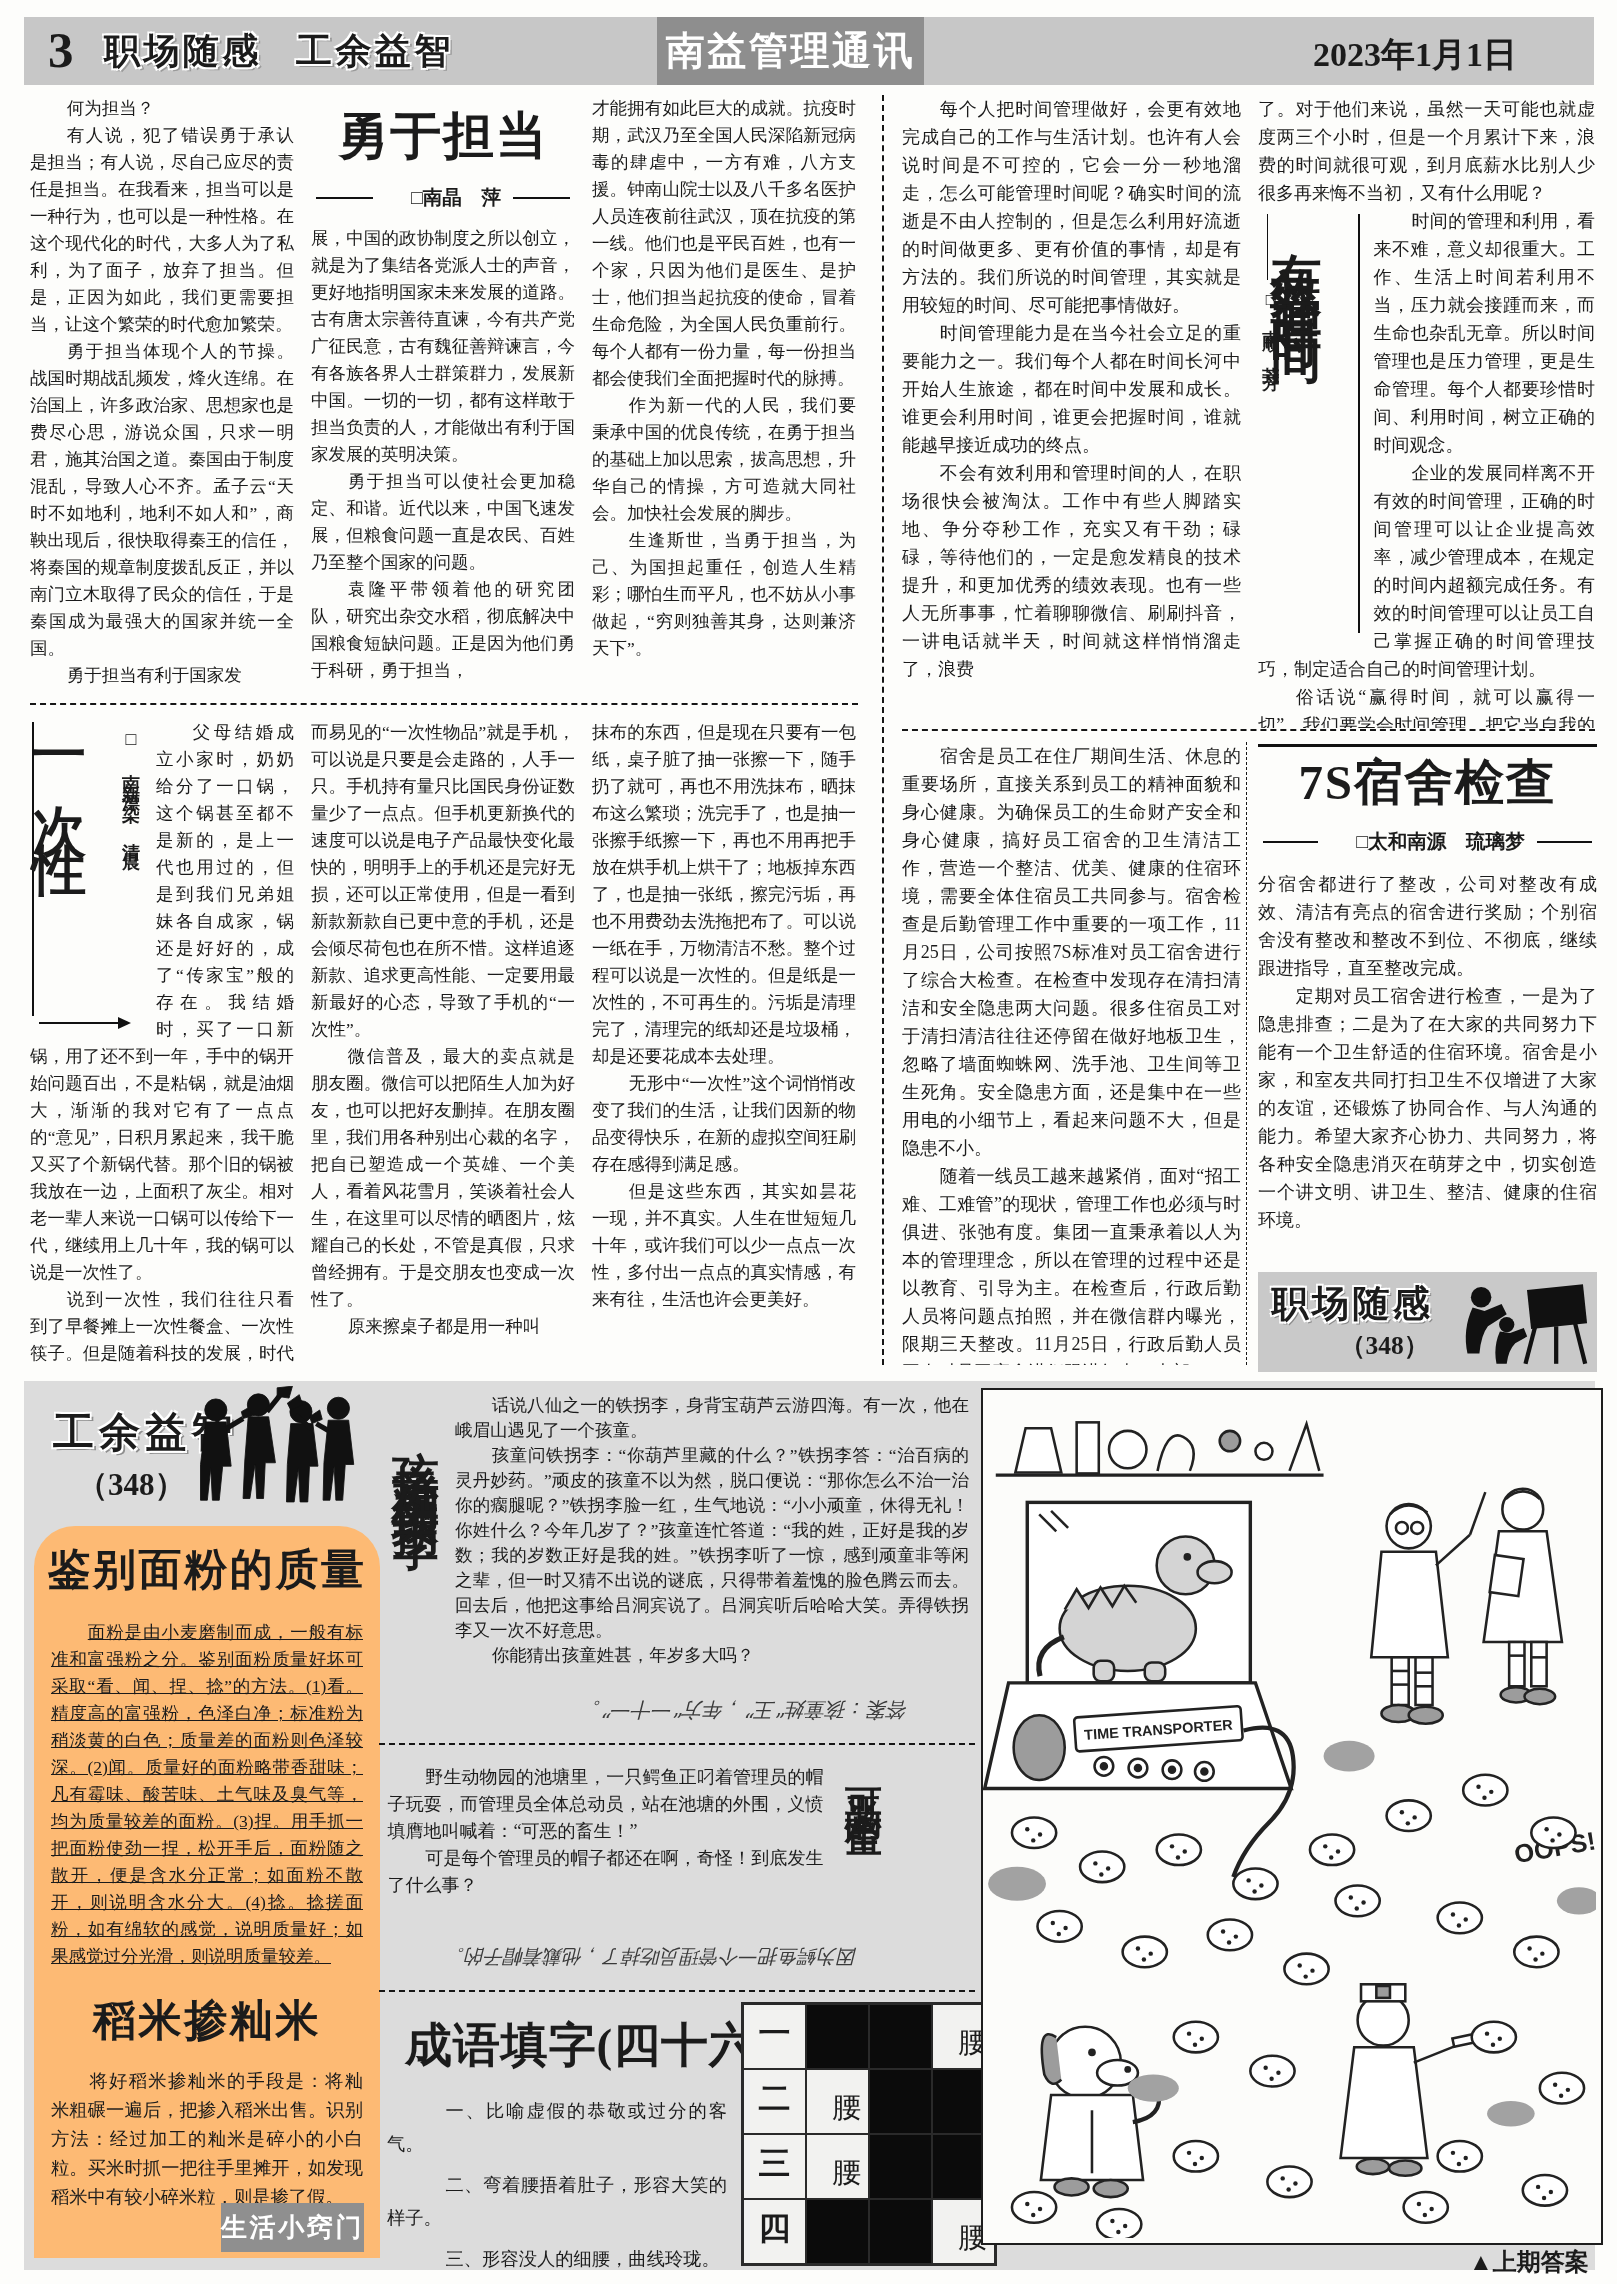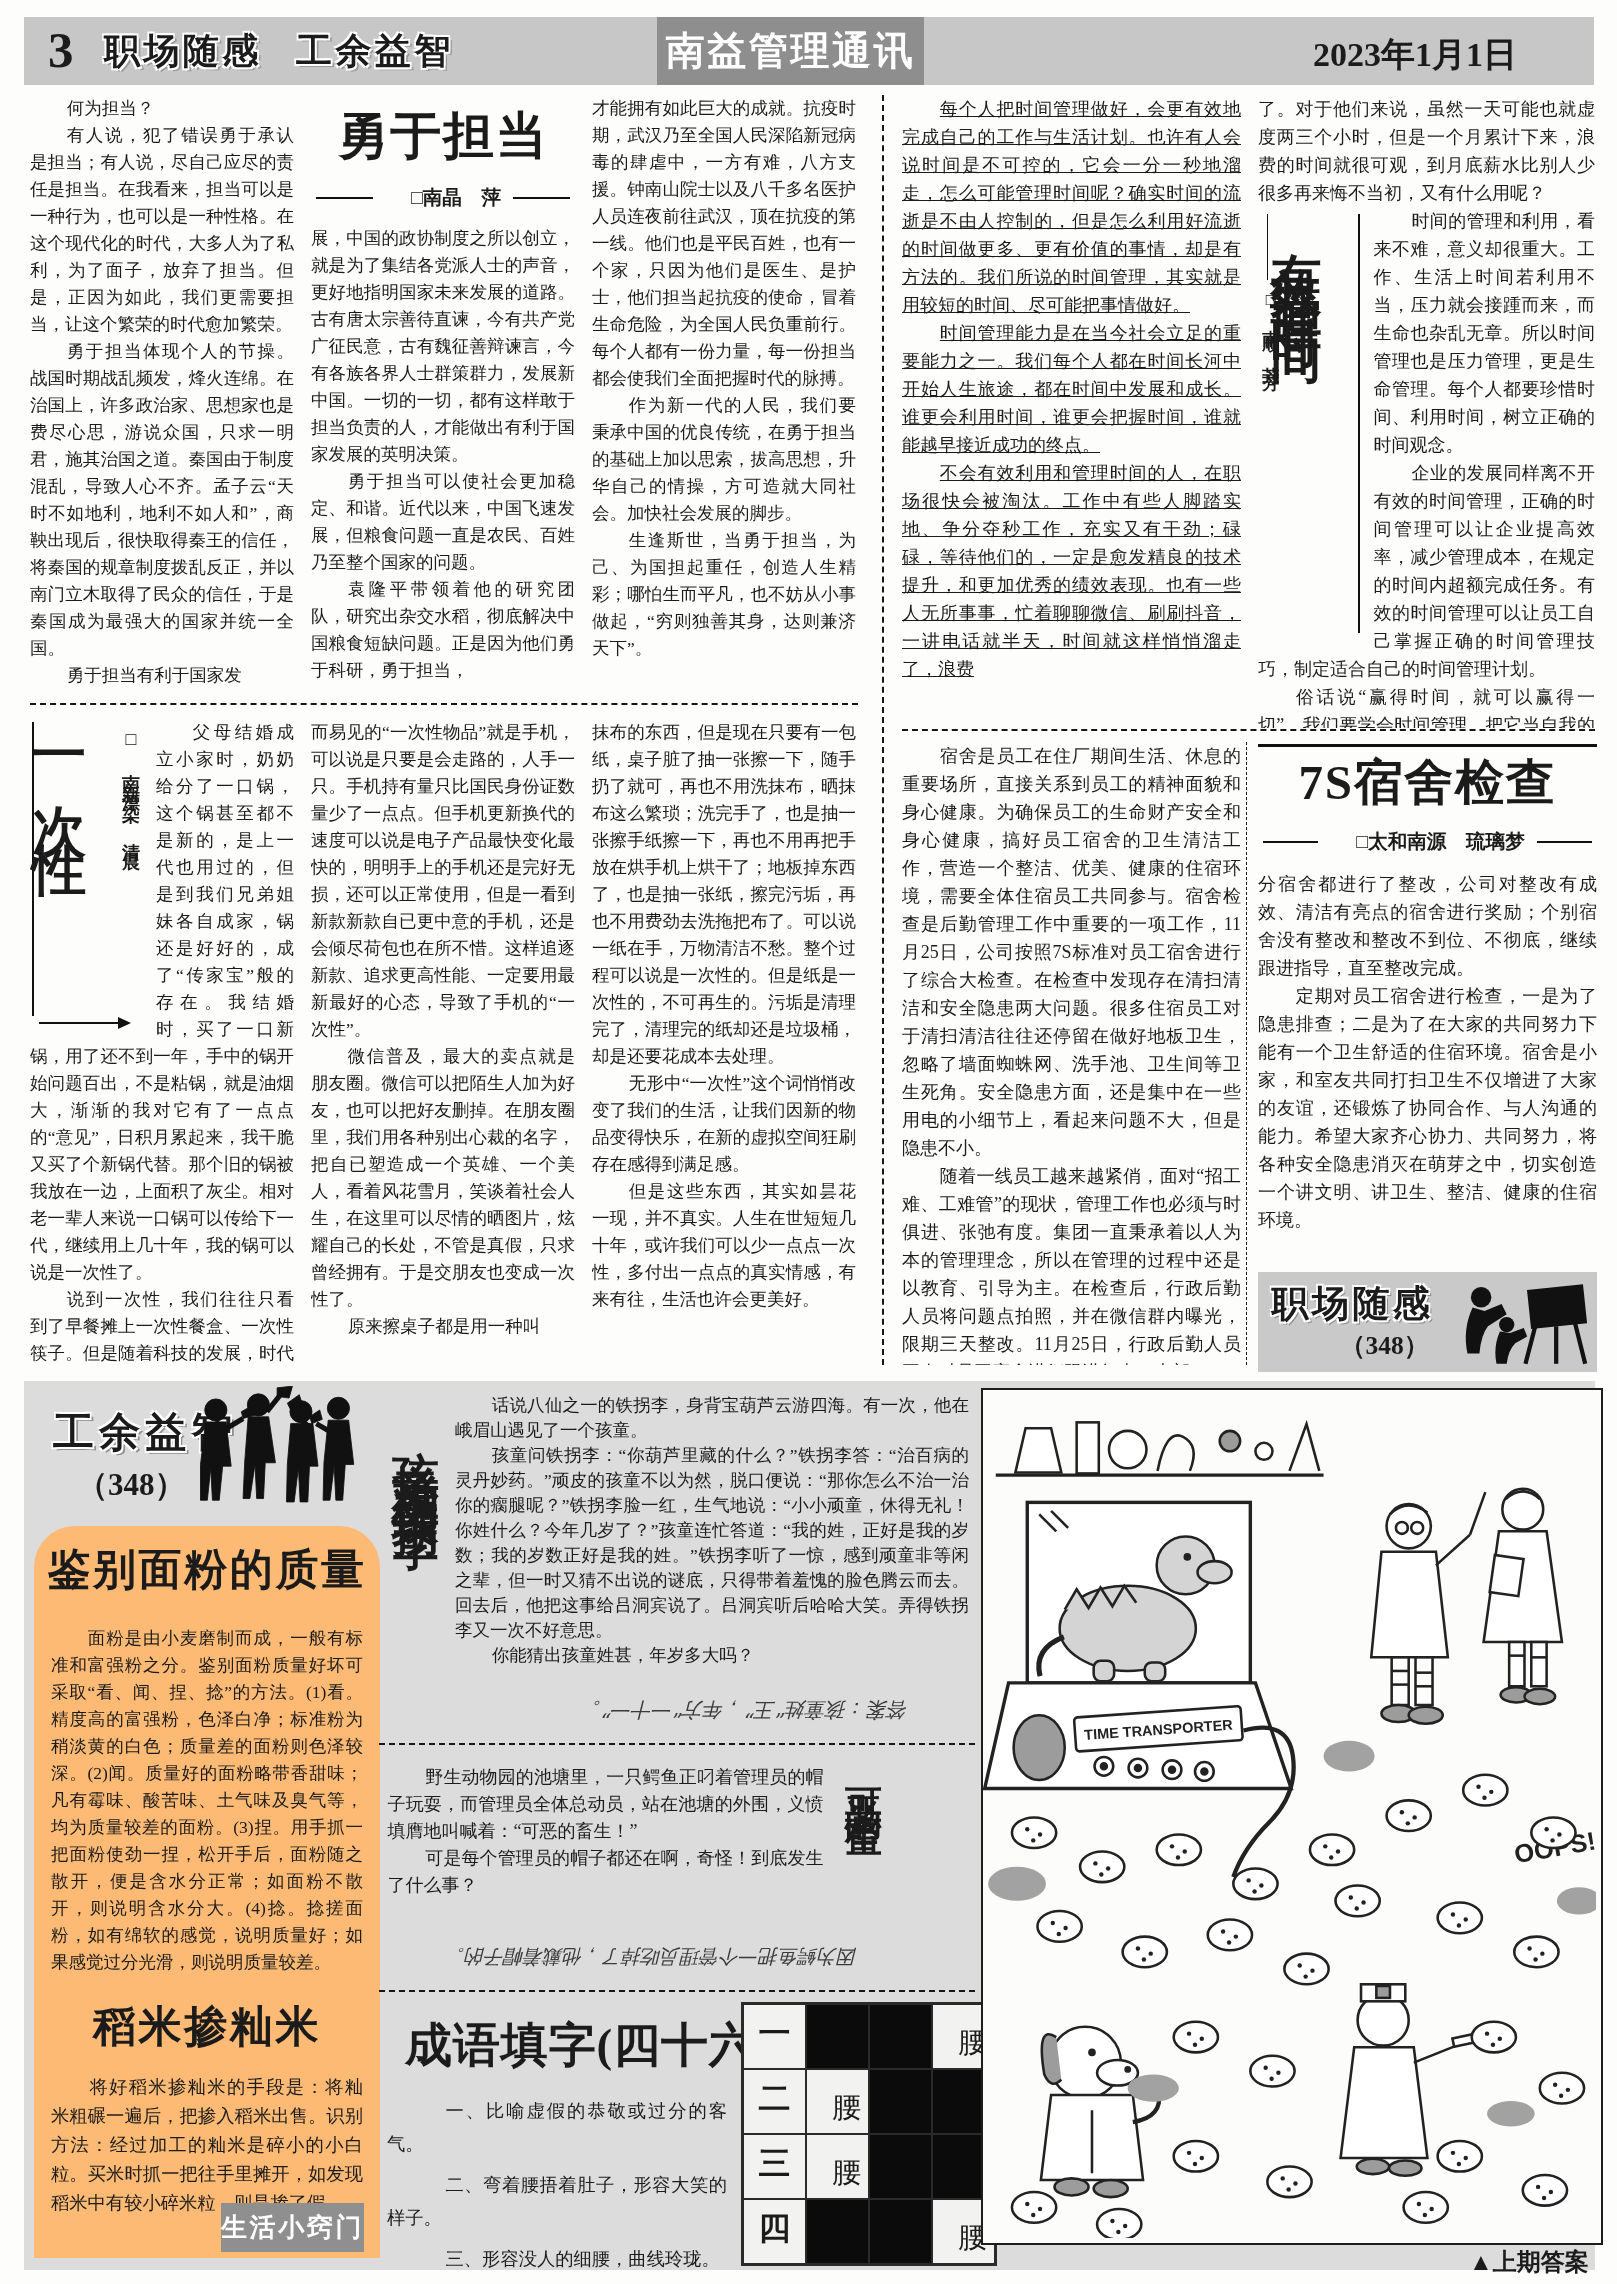--- a/index.html
+++ b/index.html
@@ -128,21 +128,21 @@
     <p>原来擦桌子都是用一种叫</p>
   </div>
   <div class="col t20" style="left:592px;top:719px;width:264px;height:643px;">
     <p class="cont">抹布的东西，但是现在只要有一包纸，桌子脏了抽一张擦一下，随手扔了就可，再也不用洗抹布，晒抹布这么繁琐；洗完手了，也是抽一张擦手纸擦一下，再也不用再把手放在烘手机上烘干了；地板掉东西了，也是抽一张纸，擦完污垢，再也不用费劲去洗拖把布了。可以说一纸在手，万物清洁不愁。整个过程可以说是一次性的。但是纸是一次性的，不可再生的。污垢是清理完了，清理完的纸却还是垃圾桶，却是还要花成本去处理。</p>
     <p>无形中“一次性”这个词悄悄改变了我们的生活，让我们因新的物品变得快乐，在新的虚拟空间狂刷存在感得到满足感。</p>
     <p>但是这些东西，其实如昙花一现，并不真实。人生在世短短几十年，或许我们可以少一点点一次性，多付出一点点的真实情感，有来有往，生活也许会更美好。</p>
   </div>
 
   <div class="abs vdash" style="left:882px;top:95px;height:1270px;"></div>
 
-  <div class="col t21" style="left:902px;top:95px;width:339px;height:633px;text-decoration:underline;">
+  <div class="col t21" style="left:902px;top:95px;width:339px;height:633px;">
     <p>每个人把时间管理做好，会更有效地完成自己的工作与生活计划。也许有人会说时间是不可控的，它会一分一秒地溜走，怎么可能管理时间呢？确实时间的流逝是不由人控制的，但是怎么利用好流逝的时间做更多、更有价值的事情，却是有方法的。我们所说的时间管理，其实就是用较短的时间、尽可能把事情做好。</p>
     <p>时间管理能力是在当今社会立足的重要能力之一。我们每个人都在时间长河中开始人生旅途，都在时间中发展和成长。谁更会利用时间，谁更会把握时间，谁就能越早接近成功的终点。</p>
     <p>不会有效利用和管理时间的人，在职场很快会被淘汰。工作中有些人脚踏实地、争分夺秒工作，充实又有干劲；碌碌，等待他们的，一定是愈发精良的技术提升，和更加优秀的绩效表现。也有一些人无所事事，忙着聊聊微信、刷刷抖音，一讲电话就半天，时间就这样悄悄溜走了，浪费</p>
   </div>
   <div class="col t21" style="left:1258px;top:95px;width:337px;height:633px;">
     <p class="cont">了。对于他们来说，虽然一天可能也就虚度两三个小时，但是一个月累计下来，浪费的时间就很可观，到月底薪水比别人少很多再来悔不当初，又有什么用呢？</p>
     <div class="sj-block">
       <span class="sj-brule"></span>
       <span class="sj-byline vert">□南顺　芳芳</span>
       <span class="sj-title vert">有效管理时间</span>
@@ -209,21 +209,21 @@
         <path d="M112,20 l14,-10 4,12 -14,6 z"></path>
       <circle cx="172" cy="26" r="13"></circle>
         <path d="M160,40 h24 l6,52 -10,0 -3,42 -8,0 -2,-40 -5,40 -8,0 1,-44 z"></path>
         <line x1="160" y1="52" x2="146" y2="44" stroke-width="6"></line>
         <path d="M138,36 l12,-8 3,11 -12,5 z"></path>
     </g>
   </svg>
 
   <div class="abs wbox">
     <div class="wb-title" style="margin-top:15.3px;">鉴别面粉的质量</div>
-    <div class="wb-body" style="margin-top:26px;">
+    <div class="wb-body" style="margin-top:20px;text-decoration:underline;">
       <p>面粉是由小麦磨制而成，一般有标准和富强粉之分。鉴别面粉质量好坏可采取“看、闻、捏、捻”的方法。(1)看。精度高的富强粉，色泽白净；标准粉为稍淡黄的白色；质量差的面粉则色泽较深。(2)闻。质量好的面粉略带香甜味；凡有霉味、酸苦味、土气味及臭气等，均为质量较差的面粉。(3)捏。用手抓一把面粉使劲一捏，松开手后，面粉随之散开，便是含水分正常；如面粉不散开，则说明含水分大。(4)捻。捻搓面粉，如有绵软的感觉，说明质量好；如果感觉过分光滑，则说明质量较差。</p>
     </div>
     <div class="wb-title" style="margin-top:22px;">稻米掺籼米</div>
     <div class="wb-body" style="margin-top:17px;font-size:18.3px;line-height:29px;">
       <p>将好稻米掺籼米的手段是：将籼米粗碾一遍后，把掺入稻米出售。识别方法：经过加工的籼米是碎小的小白粒。买米时抓一把往手里摊开，如发现稻米中有较小碎米粒，则是掺了假。</p>
     </div>
   </div>
   <div class="abs tag">生活小窍门</div>
 
   <div class="abs tgl-title vert">孩童难倒铁拐李</div>

